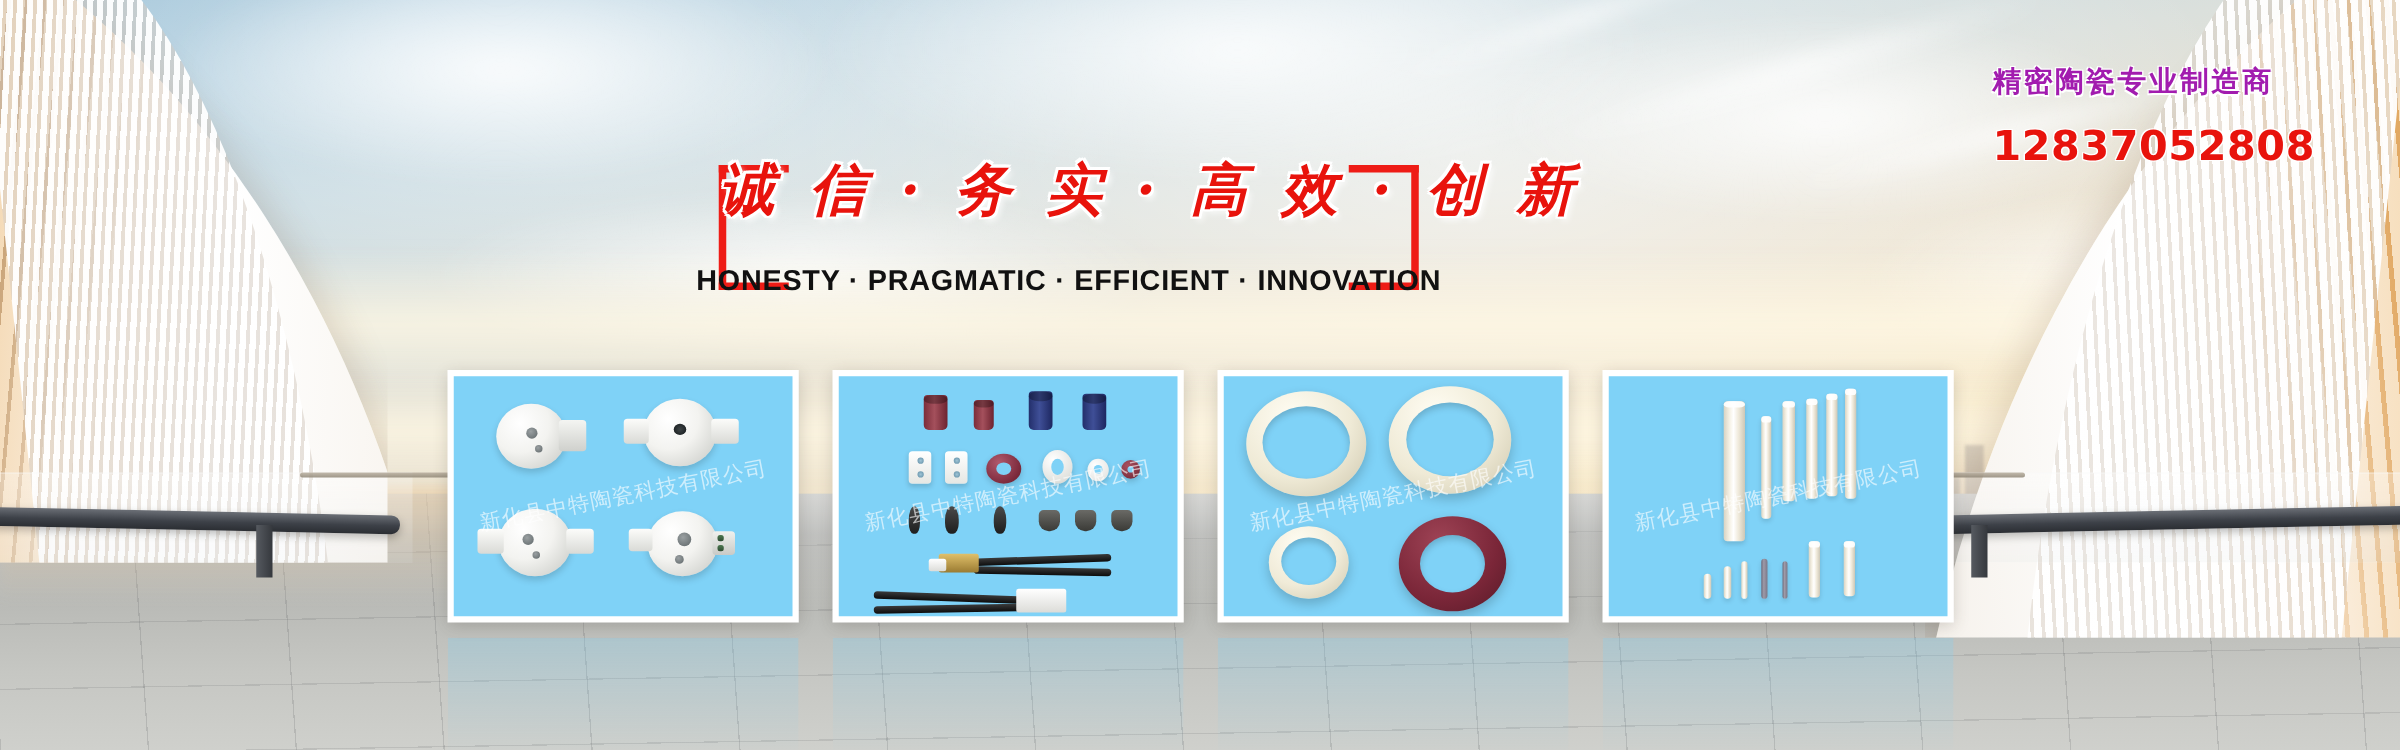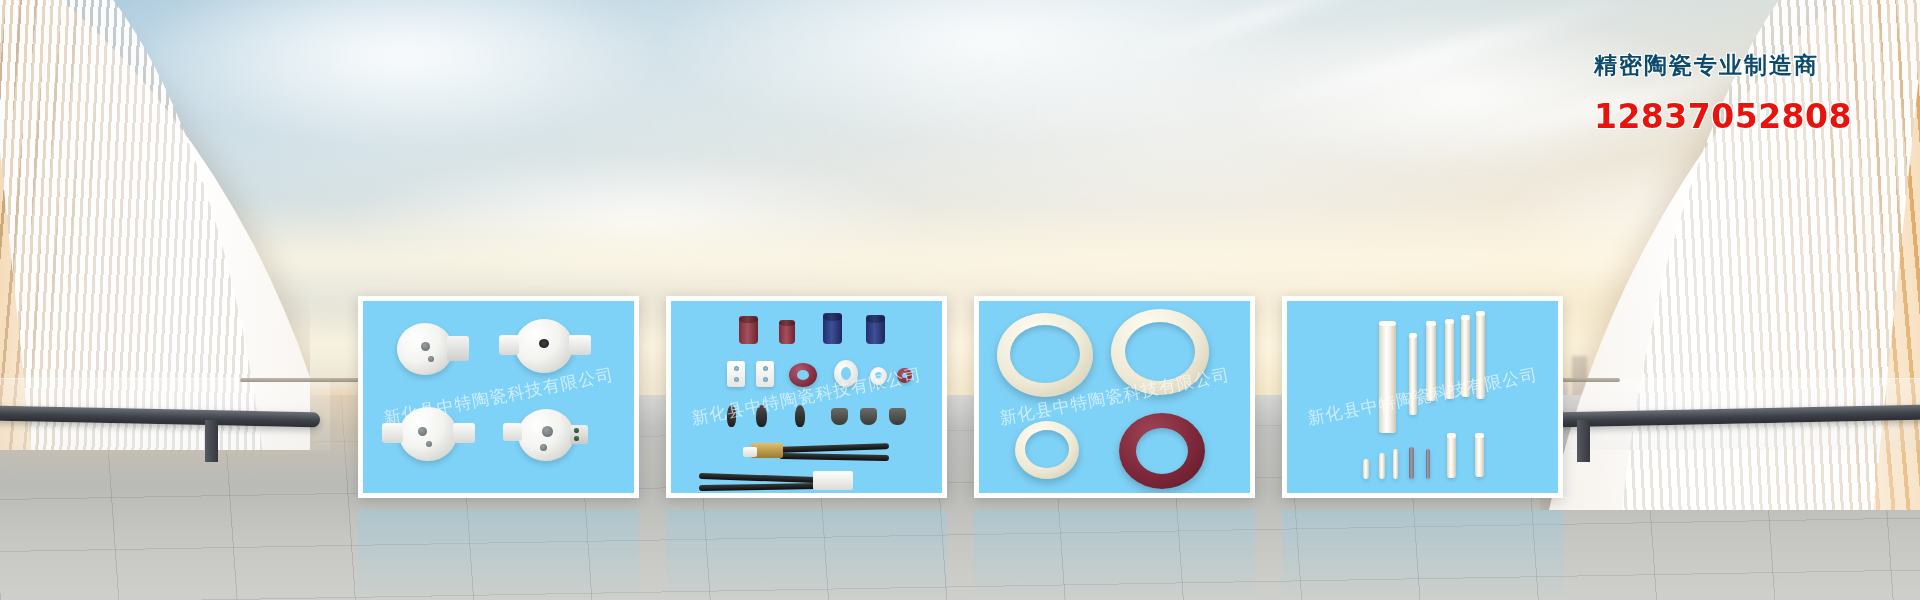--- a/index.html
+++ b/index.html
@@ -170,21 +170,21 @@
     position:absolute; left:-70px; right:-70px; bottom:-6px;
     text-align:center; white-space:nowrap;
     font-size:23px; font-weight:bold; letter-spacing:.6px;
     color:#111; font-family:"Liberation Sans", sans-serif;
   }
 
   
   .contact { position:absolute; right:68px; top:50px; text-align:left; }
   .contact .line1 {
     font-family:"DejaVu Sans", sans-serif;
-    font-size:23px; font-weight:bold; color:#0c4a6e; letter-spacing:2px;
+    font-size:23px; font-weight:bold; color:#a21caf; letter-spacing:2px;
     text-shadow:1px 1px 0 #fff, -1px -1px 0 #fff, 1px -1px 0 #fff, -1px 1px 0 #fff;
     margin-bottom:16px;
   }
   .contact .line2 {
     font-family:"DejaVu Sans", sans-serif;
     font-size:22px; font-weight:bold; color:#e8130c; letter-spacing:1px;
     text-shadow:1px 1px 0 #fff, -1px -1px 0 #fff, 1px -1px 0 #fff, -1px 1px 0 #fff;
     margin-bottom:6px;
   }
   .contact .line3 {
@@ -386,20 +386,34 @@
 
   <div class="rail-glass" style="left:0;    width:330px;"></div>
   <div class="rail-glass" style="right:0;   width:420px;"></div>
   <div class="rail-thin" style="left:240px; bottom:218px; width:180px;"></div>
   <div class="rail-thin" style="right:300px; bottom:218px; width:250px;"></div>
   <div class="rail-bar" style="left:-10px; bottom:176px; width:330px; transform:rotate(1.2deg);"></div>
   <div class="rail-post" style="left:205px; bottom:138px;"></div>
   <div class="rail-bar" style="right:-10px; bottom:176px; width:430px; transform:rotate(-1.2deg);"></div>
   <div class="rail-post" style="right:330px; bottom:138px;"></div>
 
+  <div class="slogan">
+    <div class="bracket l">
+      <i class="v"></i>
+        <i class="t"></i>
+        <i class="b"></i>
+    </div>
+    <div class="bracket r">
+      <i class="v"></i>
+        <i class="t"></i>
+        <i class="b"></i>
+    </div>
+    <div class="slogan-cn">诚 信 · 务 实 · 高 效 · 创 新</div>
+    <div class="slogan-en">HONESTY · PRAGMATIC · EFFICIENT · INNOVATION</div>
+  </div>
 
   <div class="contact">
     <div class="line1">精密陶瓷专业制造商</div>
     <div class="line3">12837052808</div>
   </div>
 
   <div class="panels">
 
     <div class="reflect" style="left:0;">
         <div class="rin"></div>

